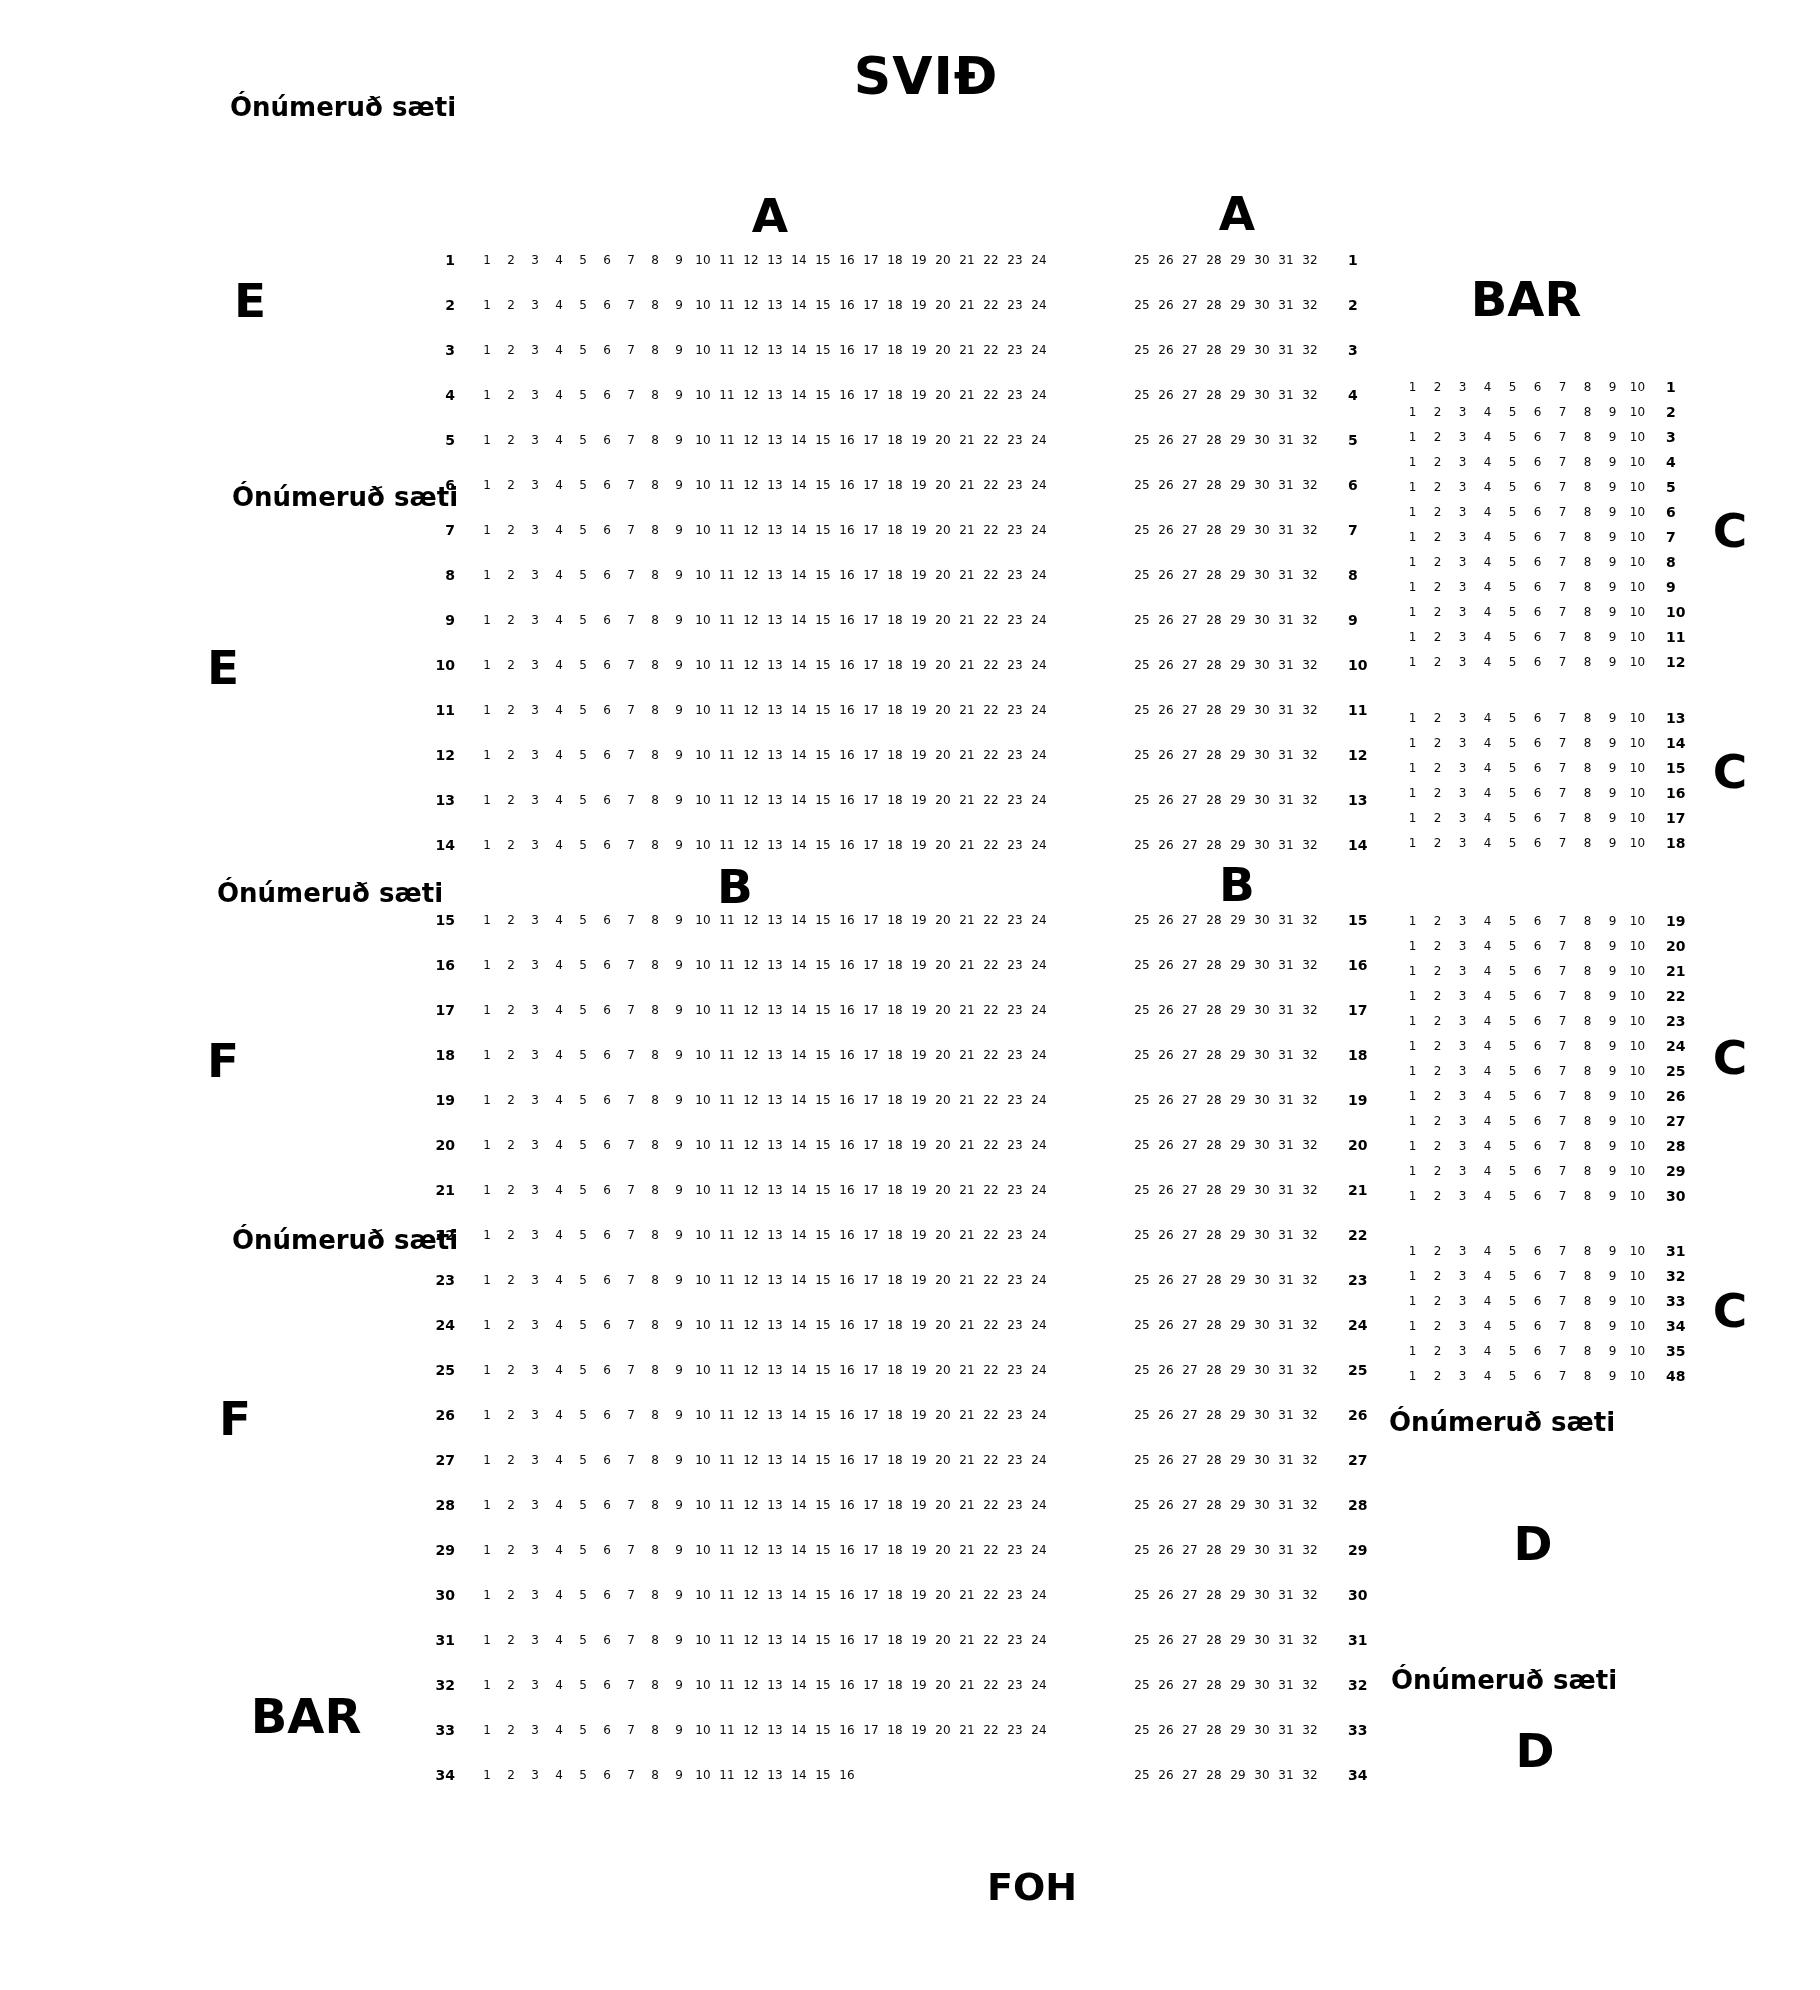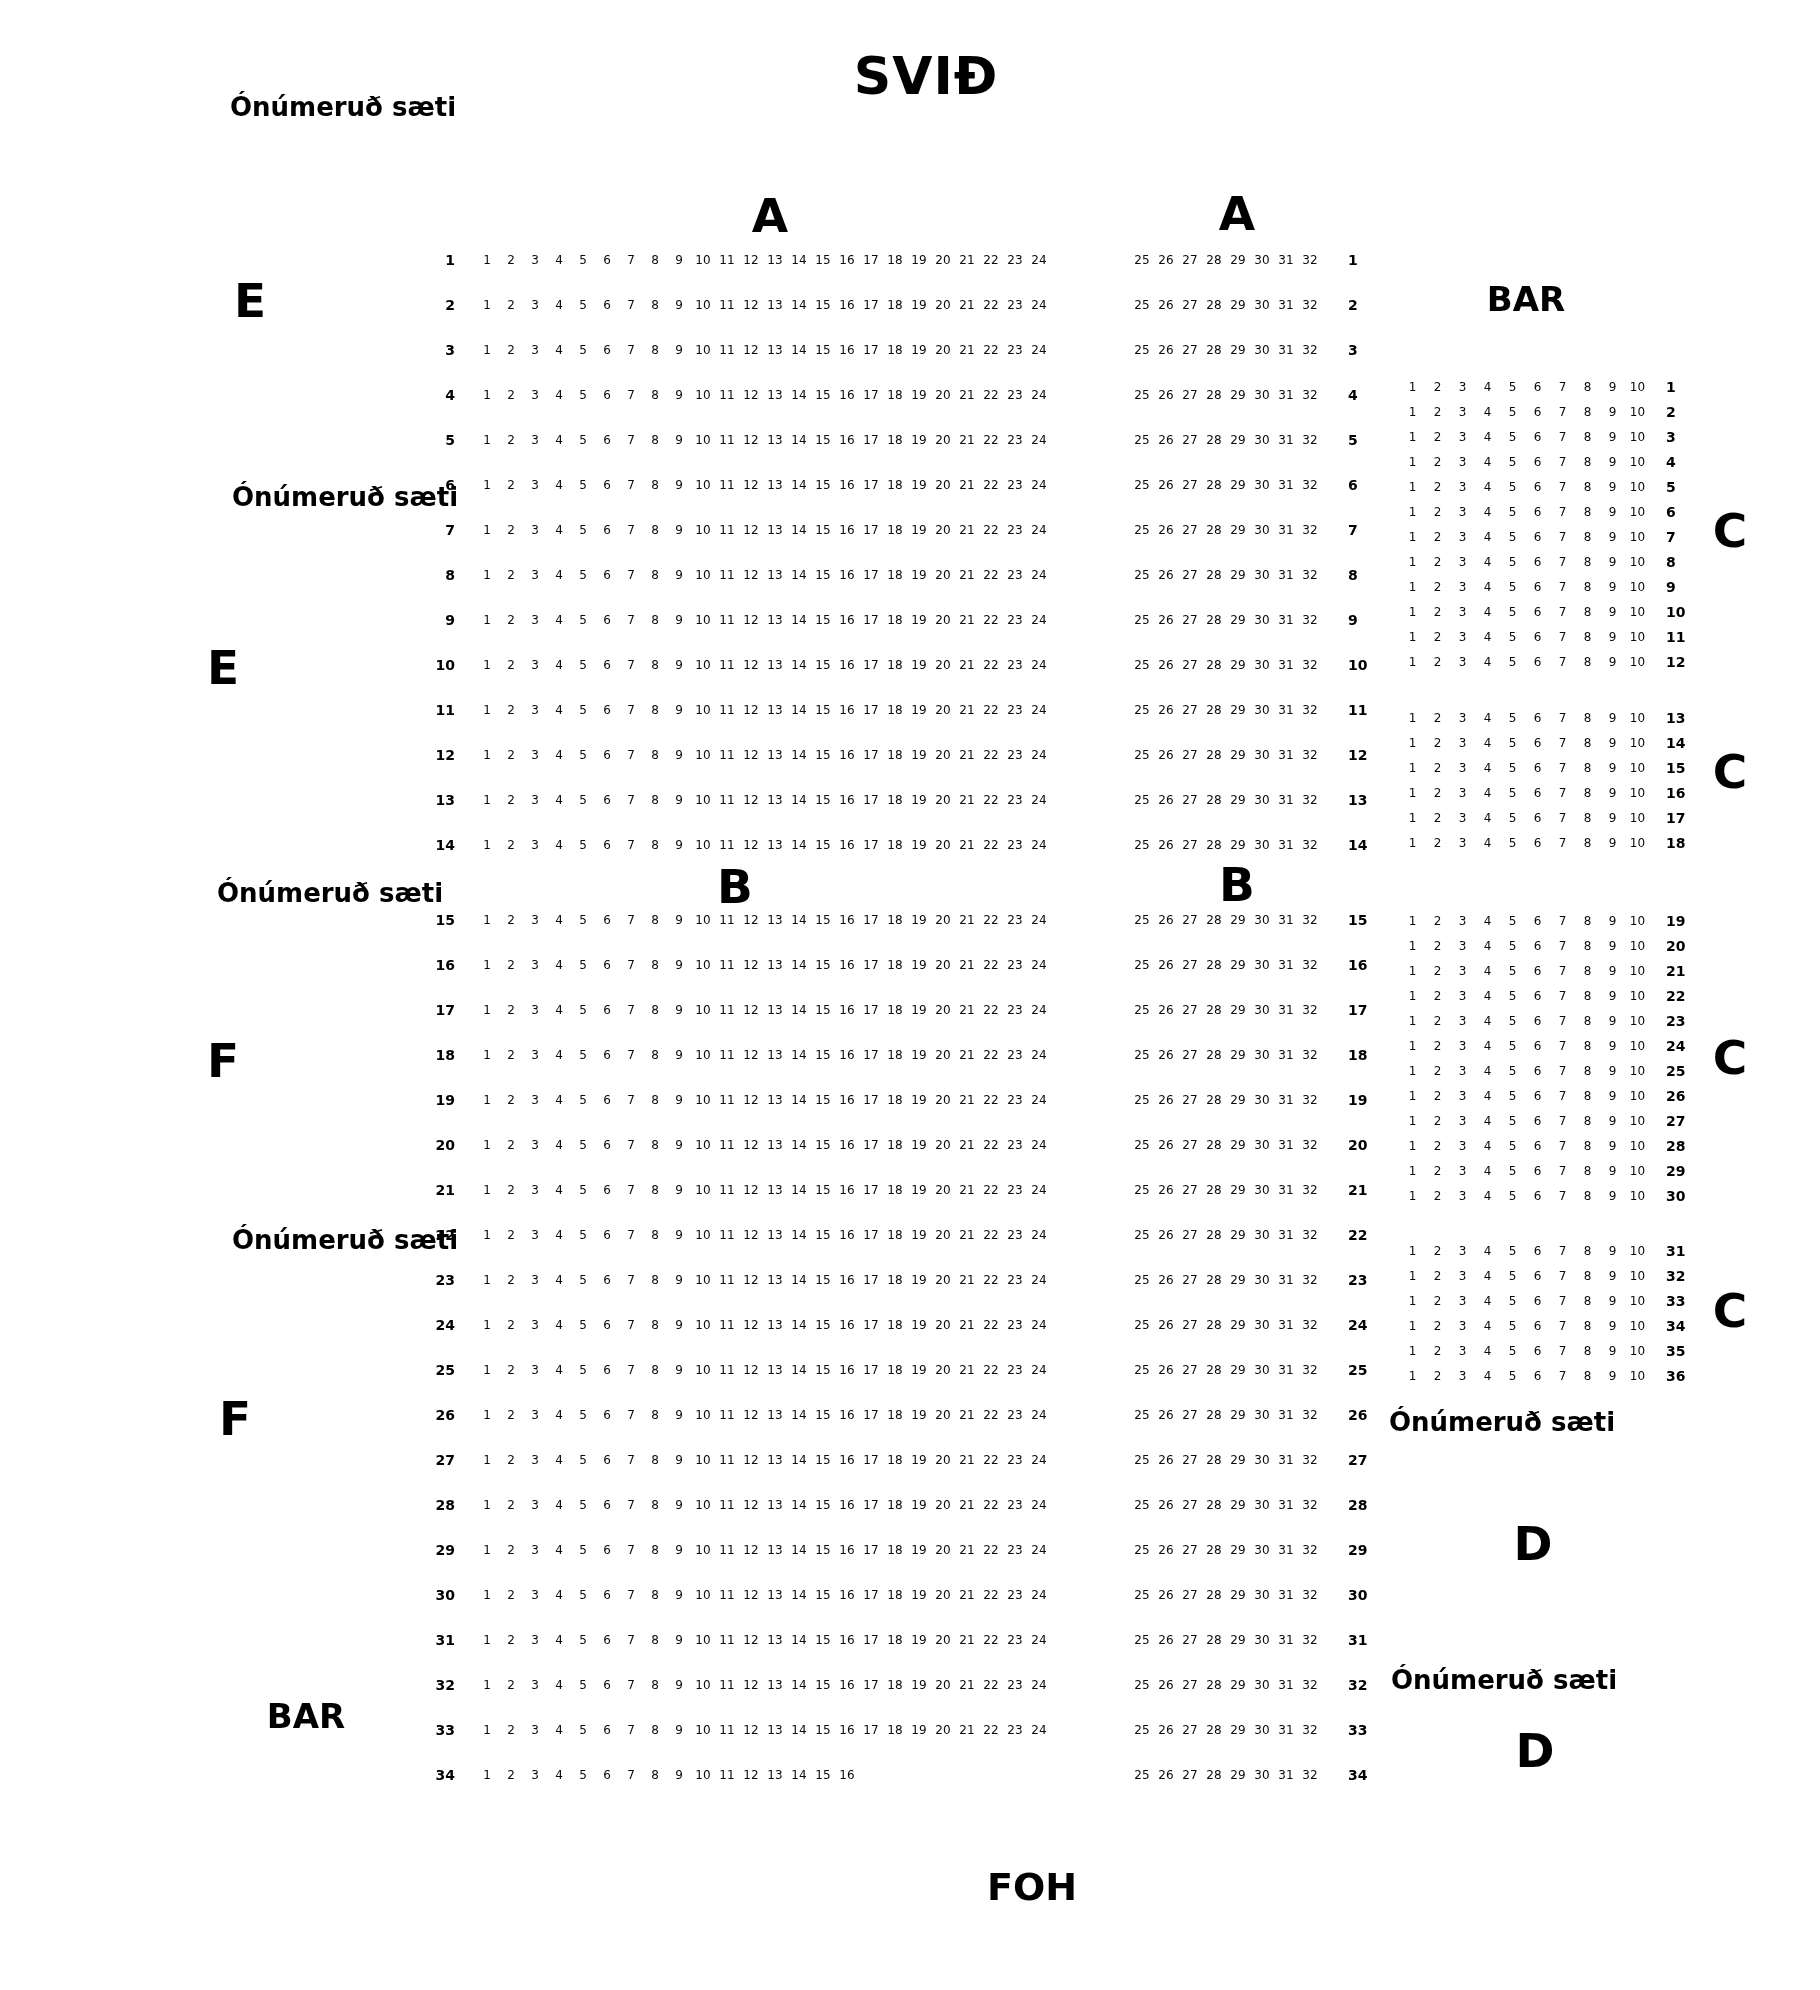--- a/index.html
+++ b/index.html
@@ -7,21 +7,21 @@
     width:1820px;height:1990px;
     background:#ffffff;
     font-family:"DejaVu Sans","Liberation Sans",sans-serif;
     color:#000;
     position:relative;
     overflow:hidden;
   }
   .abs{position:absolute;transform:translate(-50%,-50%);white-space:nowrap;line-height:1;}
   .title-lbl{font-size:52px;font-weight:bold;letter-spacing:1px;}
   .sec-lbl{font-size:47px;font-weight:bold;}
-  .bar-lbl{font-size:34px;font-weight:bold;}
+  .bar-lbl{font-size:48px;font-weight:bold;}
   .foh-lbl{font-size:38px;font-weight:bold;}
   .unnum-lbl{font-size:26px;font-weight:bold;}
   .seat-row{position:absolute;display:flex;}
   .seat{
     display:inline-block;width:24px;height:16px;
     font-size:12px;line-height:16px;text-align:center;color:#0a0a0a;
   }
   .c-seat{width:25px;}
   .row-num{
     position:absolute;font-size:14px;font-weight:bold;line-height:18px;height:18px;
@@ -1809,14 +1809,14 @@
       <span class="seat c-seat">2</span>
       <span class="seat c-seat">3</span>
       <span class="seat c-seat">4</span>
       <span class="seat c-seat">5</span>
       <span class="seat c-seat">6</span>
       <span class="seat c-seat">7</span>
       <span class="seat c-seat">8</span>
       <span class="seat c-seat">9</span>
       <span class="seat c-seat">10</span>
     </div>
-    <div class="row-num" style="left: 1666px; top: 1367px; width: 40px;">36</div>
+    <div class="row-num" style="left: 1666px; top: 1367px; width: 40px;">48</div>
   </div>
 
 </body></html>

